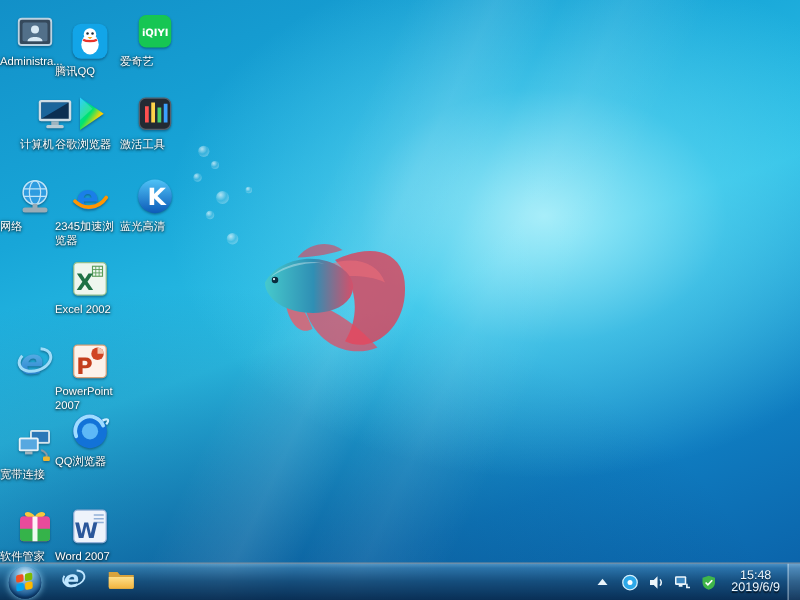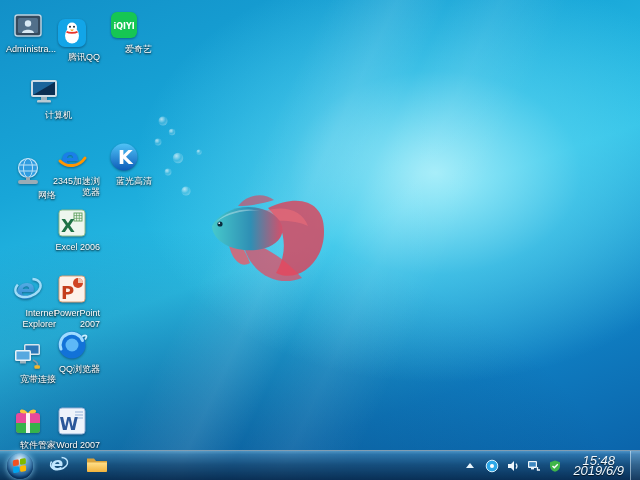--- a/index.html
+++ b/index.html
@@ -8,21 +8,21 @@
   .desktop{position:relative;width:640px;height:480px;overflow:hidden;
     background:
       radial-gradient(ellipse 430px 300px at 68% 36%, rgba(175,242,252,.9) 0%, rgba(95,215,242,.5) 34%, rgba(40,150,210,0) 70%),
       radial-gradient(ellipse 760px 520px at 25% 115%, rgba(7,64,120,.65) 0%, rgba(7,64,120,0) 62%),
       linear-gradient(160deg,#1290c8 0%,#18a6d8 28%,#2cc0e6 50%,#0f7cc0 78%,#0a5fa6 100%);
   }
   .desktop::before{content:"";position:absolute;inset:0;pointer-events:none;
     background:linear-gradient(115deg, transparent 38%, rgba(255,255,255,.10) 46%, transparent 52%, rgba(255,255,255,.07) 58%, transparent 66%);}
 
   
-  .icon{position:absolute;width:56px;text-align:right;cursor:default;}
+  .icon{position:absolute;width:56px;text-align:left;cursor:default;}
   .icon .img{width:34px;height:34px;margin:0 auto 2px;}
   .icon .img svg{display:block;filter:drop-shadow(0 1px 1px rgba(0,30,60,.45));}
   .icon .label{color:#fff;font-size:9px;line-height:11px;
     text-shadow:0 1px 2px rgba(0,0,0,.85),0 0 3px rgba(0,0,0,.5);word-wrap:break-word;}
 
   
   .scene{position:absolute;left:150px;top:100px;pointer-events:none;}
 
   
   .taskbar{position:absolute;left:0;bottom:0;width:640px;height:30px;box-sizing:border-box;
@@ -37,22 +37,22 @@
   .flag .f1{background:#f25022;} .flag .f2{background:#7fba00;}
   .flag .f3{background:#00a4ef;} .flag .f4{background:#ffb900;}
 
   .task-btn{width:36px;height:28px;display:flex;align-items:center;justify-content:center;
     border-radius:3px;margin-right:2px;cursor:pointer;}
 
   .tray{margin-left:auto;display:flex;align-items:center;height:100%;}
   .tray-arrow{width:0;height:0;border-left:4px solid transparent;border-right:4px solid transparent;
     border-bottom:5px solid #e8f4fb;margin:0 7px;cursor:pointer;}
   .tray-ico{width:15px;height:15px;margin:0 3px;display:flex;align-items:center;justify-content:center;cursor:pointer;}
-  .clock{margin:0 6px 0 8px;text-align:center;color:#eef8ff;font-size:13px;line-height:10px;
-    text-shadow:0 1px 1px rgba(0,0,0,.7);cursor:default;font-style:italic;}
+  .clock{margin:0 6px 0 8px;text-align:center;color:#eef8ff;font-size:10px;line-height:10px;
+    text-shadow:0 1px 1px rgba(0,0,0,.7);cursor:default;}
   .show-desktop{width:9px;height:30px;border-left:1px solid rgba(230,245,255,.5);
     background:linear-gradient(to bottom, rgba(255,255,255,.18), rgba(255,255,255,.05));cursor:pointer;}
 </style>
 </head>
 <body>
 
 <div class="desktop">
 
   <svg class="scene" width="220" height="200" viewBox="0 0 220 200">
     <defs>
@@ -108,21 +108,21 @@
           <rect x="4" y="6" width="26" height="17" rx="2" fill="#cfdde6"></rect>
           <rect x="6" y="8" width="22" height="13" fill="#0c2f52"></rect>
           <path d="M6,8 L28,8 L6,21 Z" fill="#1e6fa8" opacity=".85"></path>
           <rect x="14" y="23" width="6" height="3" fill="#9fb4bf"></rect>
           <rect x="10" y="26" width="14" height="2.6" rx="1.2" fill="#b9cbd4"></rect>
         </svg>
     </div>
     <div class="label">计算机</div>
   </div>
 
-  <div class="icon" style="left:0px;top:154px">
+  <div class="icon" style="left:0px;top:140px">
     <div class="img">
       <svg viewBox="0 0 34 34" width="34" height="34">
           <circle cx="17" cy="14" r="9.5" fill="#2f9ce0"></circle>
           <circle cx="17" cy="14" r="9.5" fill="none" stroke="#bfe4f8" stroke-width="1.2"></circle>
           <ellipse cx="17" cy="14" rx="4.5" ry="9.5" fill="none" stroke="#bfe4f8" stroke-width="1"></ellipse>
           <path d="M8,11 h18 M8,17 h18" stroke="#bfe4f8" stroke-width="1"></path>
           <rect x="15" y="23" width="4" height="4" fill="#9aacb6"></rect>
           <rect x="7" y="26" width="20" height="4" rx="2" fill="#9aacb6"></rect>
         </svg>
     </div>
@@ -136,21 +136,20 @@
           <defs>
             <linearGradient id="ieg" x1="0" y1="0" x2="0" y2="1">
               <stop offset="0" stop-color="#6fc6f2"></stop>
               <stop offset="1" stop-color="#1a72c4"></stop>
             </linearGradient>
           </defs>
           <text x="5" y="27" font-size="28" font-style="italic" font-weight="bold" fill="url(#ieg)" font-family="DejaVu Sans, sans-serif">e</text>
           <ellipse cx="17" cy="16" rx="13" ry="8.5" fill="none" stroke="#9fdcf8" stroke-width="2.4" transform="rotate(-18 17 16)" stroke-dasharray="42 16"></ellipse>
         </svg>
     </div>
-    <div class="label">Internet Explorer</div>
   </div>
 
   <div class="icon" style="left:0px;top:338px">
     <div class="img">
       <svg viewBox="0 0 34 34" width="34" height="34">
           <rect x="13" y="6" width="16" height="11" rx="1.5" fill="#d7e6ee"></rect>
           <rect x="14.5" y="7.5" width="13" height="8" fill="#2c78b8"></rect>
           <rect x="4" y="12" width="16" height="11" rx="1.5" fill="#e8f2f8"></rect>
           <rect x="5.5" y="13.5" width="13" height="8" fill="#57a8e0"></rect>
           <rect x="9" y="23" width="6" height="2.5" fill="#9fb4bf"></rect>
@@ -181,41 +180,58 @@
           <circle cx="17" cy="11.5" r="5" fill="#fff"></circle>
           <circle cx="15" cy="10.8" r="1" fill="#1b2b38"></circle>
           <circle cx="19" cy="10.8" r="1" fill="#1b2b38"></circle>
           <path d="M15,13.6 h4 l-2,1.8 Z" fill="#f5a61c"></path>
           <path d="M11.5,15.8 C14,17.3 20,17.3 22.5,15.8" stroke="#e8332a" stroke-width="1.8" fill="none"></path>
         </svg>
     </div>
     <div class="label">腾讯QQ</div>
   </div>
 
+  <div class="icon" style="left:44px;top:74px">
+    <div class="img">
+      <svg viewBox="0 0 34 34" width="34" height="34">
+          <defs>
+            <linearGradient id="gp" x1="0" y1="0" x2="1" y2="1">
+              <stop offset="0" stop-color="#00c3ff"></stop>
+              <stop offset=".45" stop-color="#00e36d"></stop>
+              <stop offset=".7" stop-color="#ffd500"></stop>
+              <stop offset="1" stop-color="#ff3a44"></stop>
+            </linearGradient>
+          </defs>
+          <path d="M9,4 L28,17 L9,30 Z" fill="url(#gp)"></path>
+          <path d="M9,4 L19,13 L9,22 Z" fill="rgba(255,255,255,.18)"></path>
+        </svg>
+    </div>
+    <div class="label">谷歌浏览器</div>
+  </div>
 
   <div class="icon" style="left:44px;top:140px">
     <div class="img">
       <svg viewBox="0 0 34 34" width="34" height="34">
           <text x="6" y="27" font-size="27" font-weight="bold" fill="#1a7fe8" font-family="DejaVu Sans, sans-serif">e</text>
           <path d="M5,21 C12,28 24,27 30,18" stroke="#ff9600" stroke-width="3" fill="none" stroke-linecap="round"></path>
         </svg>
     </div>
     <div class="label">2345加速浏览器</div>
   </div>
 
   <div class="icon" style="left:44px;top:206px">
     <div class="img">
       <svg viewBox="0 0 34 34" width="34" height="34">
           <rect x="4" y="4" width="26" height="26" rx="3" fill="#eef6ee" stroke="#8fbf8f"></rect>
           <rect x="19" y="7" width="8" height="8" fill="none" stroke="#5a9e5a" stroke-width=".9"></rect>
           <path d="M19,9.6 h8 M19,12.3 h8 M21.6,7 v8 M24.3,7 v8" stroke="#5a9e5a" stroke-width=".7"></path>
           <text x="6" y="26" font-size="18" font-weight="bold" fill="#1f7145" font-family="DejaVu Sans, sans-serif">X</text>
         </svg>
     </div>
-    <div class="label">Excel 2006</div>
+    <div class="label">Excel 2002</div>
   </div>
 
   <div class="icon" style="left:44px;top:272px">
     <div class="img">
       <svg viewBox="0 0 34 34" width="34" height="34">
           <rect x="4" y="4" width="26" height="26" rx="3" fill="#fdf2ea" stroke="#d9a27a"></rect>
           <circle cx="23" cy="11" r="5" fill="#d04423"></circle>
           <path d="M23,11 L23,6 A5,5 0 0 1 28,11 Z" fill="#f2c4ae"></path>
           <text x="6" y="27" font-size="18" font-weight="bold" fill="#c43e1c" font-family="DejaVu Sans, sans-serif">P</text>
         </svg>
@@ -249,20 +265,32 @@
   <div class="icon" style="left:96px;top:8px">
     <div class="img">
       <svg viewBox="0 0 34 34" width="34" height="34">
           <rect x="4" y="4" width="26" height="26" rx="6" fill="#16c653"></rect>
           <text x="6.5" y="20.5" font-size="8" font-weight="bold" fill="#fff" font-family="DejaVu Sans, sans-serif">iQIYI</text>
         </svg>
     </div>
     <div class="label">爱奇艺</div>
   </div>
 
+  <div class="icon" style="left:96px;top:74px">
+    <div class="img">
+      <svg viewBox="0 0 34 34" width="34" height="34">
+          <rect x="4.5" y="4.5" width="25" height="25" rx="5" fill="#232a33" stroke="#55606c"></rect>
+          <rect x="9" y="11" width="3" height="13" fill="#ff5050"></rect>
+          <rect x="14" y="8" width="3" height="16" fill="#ffd24a"></rect>
+          <rect x="19" y="12" width="3" height="12" fill="#4ad06a"></rect>
+          <rect x="24" y="9" width="3" height="15" fill="#3aa0ff"></rect>
+        </svg>
+    </div>
+    <div class="label">激活工具</div>
+  </div>
 
   <div class="icon" style="left:96px;top:140px">
     <div class="img">
       <svg viewBox="0 0 34 34" width="34" height="34">
           <defs>
             <linearGradient id="kg" x1="0" y1="0" x2="0" y2="1">
               <stop offset="0" stop-color="#4fc3f7"></stop>
               <stop offset="1" stop-color="#0d5bb8"></stop>
             </linearGradient>
           </defs>

